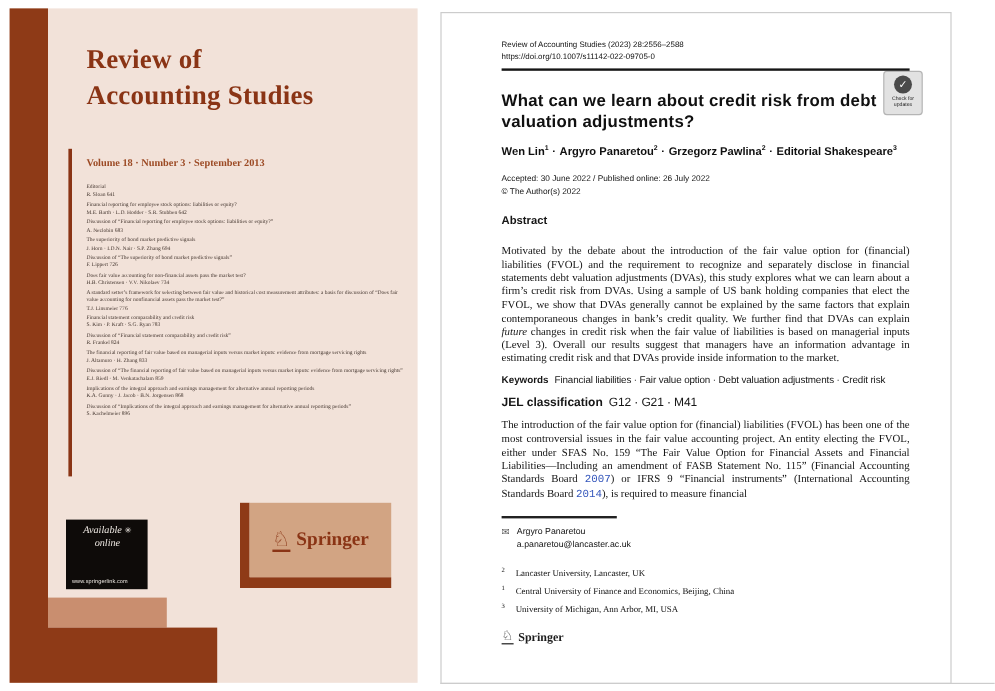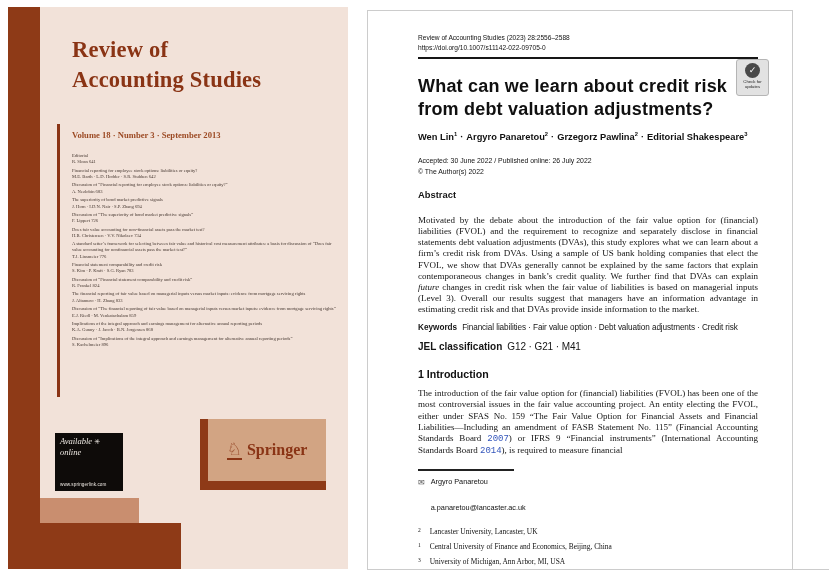--- a/index.html
+++ b/index.html
@@ -13,21 +13,21 @@
                font-weight:bold;font-size:22.5px;line-height:30px;color:#8a3415;letter-spacing:.2px;}
   .cover-vrule{position:absolute;left:49px;top:117px;width:3px;height:273px;background:#8a3415;}
   .cover-volume{position:absolute;left:64px;top:123px;font-family:"Liberation Serif",serif;
                 font-weight:bold;font-size:8.6px;color:#9c4a24;}
   .cover-toc{position:absolute;left:64px;top:146px;width:270px;font-family:"Liberation Serif",serif;
              font-size:4.6px;line-height:1.3;color:#453730;filter:blur(.25px);}
   .toc-entry{margin-bottom:2.4px;}
   .toc-authors{margin-top:.4px;}
   .avail-box{position:absolute;left:47px;top:426px;width:68px;height:58px;background:#0e0b09;
              color:#ece7e1;padding:4px 4px 3px 5px;box-sizing:border-box;}
-  .avail-word{font-family:"Liberation Serif",serif;font-style:italic;font-size:8.5px;line-height:9.5px;}
+  .avail-word{font-family:"Liberation Serif",serif;font-style:italic;font-size:8.5px;line-height:9.5px;text-align:center;}
   .avail-flower{font-size:7px;font-style:normal;}
   .avail-url{position:absolute;left:5px;bottom:4px;font-size:4.6px;letter-spacing:.1px;}
   .step-tan{position:absolute;left:32px;top:491px;width:99px;height:25px;background:#c98e6f;}
   .step-maroon{position:absolute;left:32px;top:516px;width:141px;height:46px;background:#8e3a17;}
   .spr-box{position:absolute;left:192px;top:412px;border-left:8px solid #8e3a17;border-bottom:9px solid #8e3a17;}
   .spr-inner{width:118px;height:62px;background:#d2a483;display:flex;align-items:center;
              justify-content:center;gap:5px;color:#8a3415;}
   .spr-knight{font-size:17px;line-height:17px;border-bottom:2px solid #8a3415;}
   .spr-word{font-family:"Liberation Serif",serif;font-size:16px;font-weight:bold;}
 
@@ -36,41 +36,41 @@
         border:1px solid #cccccc;box-sizing:border-box;}
   #page-bottom-ext{position:absolute;left:367px;top:569px;width:462px;height:1px;background:#cccccc;}
   .pcontent{position:absolute;left:50px;top:0;width:340px;color:#161616;}
   .pheader{margin-top:22px;font-size:6.6px;line-height:1.45;color:#111;}
   .prule{height:2px;background:#161616;margin-top:5px;}
   .badge{position:absolute;left:368px;top:48px;width:31px;height:35px;background:#e2e2e2;
          border:1px solid #b5b5b5;border-radius:3px;text-align:center;cursor:pointer;}
   .badge-circle{width:15px;height:15px;border-radius:50%;background:#4a4a4a;margin:3px auto 1px;
                 color:#fff;font-size:9px;line-height:15px;}
   .badge-text{font-size:4.3px;line-height:1.25;color:#222;}
-  .ptitle{margin-top:16px;font-size:18px;font-weight:bold;line-height:1.25;color:#101010;
+  .ptitle{margin-top:16px;font-size:14px;font-weight:bold;line-height:1.25;color:#101010;
           letter-spacing:.2px;width:332px;}
   .pauthors{margin-top:11px;font-size:9.3px;font-weight:bold;color:#101010;}
   .pauthors sup{font-size:5.8px;}
   .pauthors .sep{margin:0 3px;}
   .paccepted{margin-top:14px;font-size:6.9px;line-height:1.5;color:#111;}
   .abs-head{margin-top:12px;font-size:9.4px;font-weight:bold;}
   .serifbody{font-family:"Liberation Serif",serif;font-size:9px;line-height:1.24;
              text-align:justify;color:#141414;}
   .abs-body{margin-top:15px;}
   .kwline{margin-top:8px;font-size:8.2px;}
   .kwlabel{font-weight:bold;font-family:"Liberation Sans",sans-serif;margin-right:5px;}
   .kwtext{font-family:Liberation Sans, sans-serif;letter-spacing:-.1px;}
   .jelline{margin-top:9px;font-size:10px;}
   .sec-head{margin-top:16px;font-size:10.6px;font-weight:bold;color:#101010;}
   .intro{margin-top:8px;}
   .cite-link{color:#3355bb;cursor:pointer;font-family:Liberation Mono, monospace;}
   .fn-rule{margin-top:12px;width:96px;height:1.5px;background:#222;}
   .corr{margin-top:6px;display:flex;gap:6px;font-size:7.3px;line-height:1.5;color:#111;}
   .env-icon{font-size:8px;color:#555;}
-  .corr-email{cursor:pointer;margin-top:15px;}
+  .corr-email{cursor:pointer;}
   .affils{margin-top:13px;font-family:"Liberation Serif",serif;font-size:7.4px;color:#111;}
   .affil-row{display:flex;gap:9px;margin-bottom:6px;}
   .affil-row sup{font-size:5.5px;}
   .spr-foot{margin-top:13px;display:flex;align-items:flex-end;gap:4px;color:#1d1d1d;}
   .foot-knight{font-size:11px;line-height:11px;border-bottom:1.4px solid #1d1d1d;}
   .foot-word{font-family:"Liberation Serif",serif;font-size:10px;font-weight:bold;}
 </style>
 </head>
 <body>
 
@@ -189,21 +189,20 @@
     <div class="abs-body serifbody"><span>Motivated by the debate about the introduction of the fair value option for (financial) liabilities (FVOL) and the requirement to recognize and separately disclose in financial statements debt valuation adjustments (DVAs), this study explores what we can learn about a firm’s credit risk from DVAs. Using a sample of US bank holding companies that elect the FVOL, we show that DVAs generally cannot be explained by the same factors that explain contemporaneous changes in bank’s credit quality. We further find that DVAs can explain </span><i>future</i><span> changes in credit risk when the fair value of liabilities is based on managerial inputs (Level 3). Overall our results suggest that managers have an information advantage in estimating credit risk and that DVAs provide inside information to the market.</span></div>
 
     <div class="kwline">
       <span class="kwlabel">Keywords</span><span class="kwtext">Financial liabilities · Fair value option · Debt valuation adjustments · Credit risk</span>
     </div>
 
     <div class="jelline">
       <span class="kwlabel">JEL classification</span><span class="kwtext">G12 · G21 · M41</span>
     </div>
 
-    <div class="sec-head">1 Introduction</div>
 
     <div class="intro serifbody"><span>The introduction of the fair value option for (financial) liabilities (FVOL) has been one of the most controversial issues in the fair value accounting project. An entity electing the FVOL, either under SFAS No. 159 “The Fair Value Option for Financial Assets and Financial Liabilities—Including an amendment of FASB Statement No. 115” (Financial Accounting Standards Board </span><span class="cite-link">2007</span><span>) or IFRS 9 “Financial instruments” (International Accounting Standards Board </span><span class="cite-link">2014</span><span>), is required to measure financial</span></div>
 
     <div class="fn-rule"></div>
 
     <div class="corr">
       <span class="env-icon">✉</span>
       <span>
         <div>Argyro Panaretou</div>
         <div class="corr-email">a.panaretou@lancaster.ac.uk</div>

